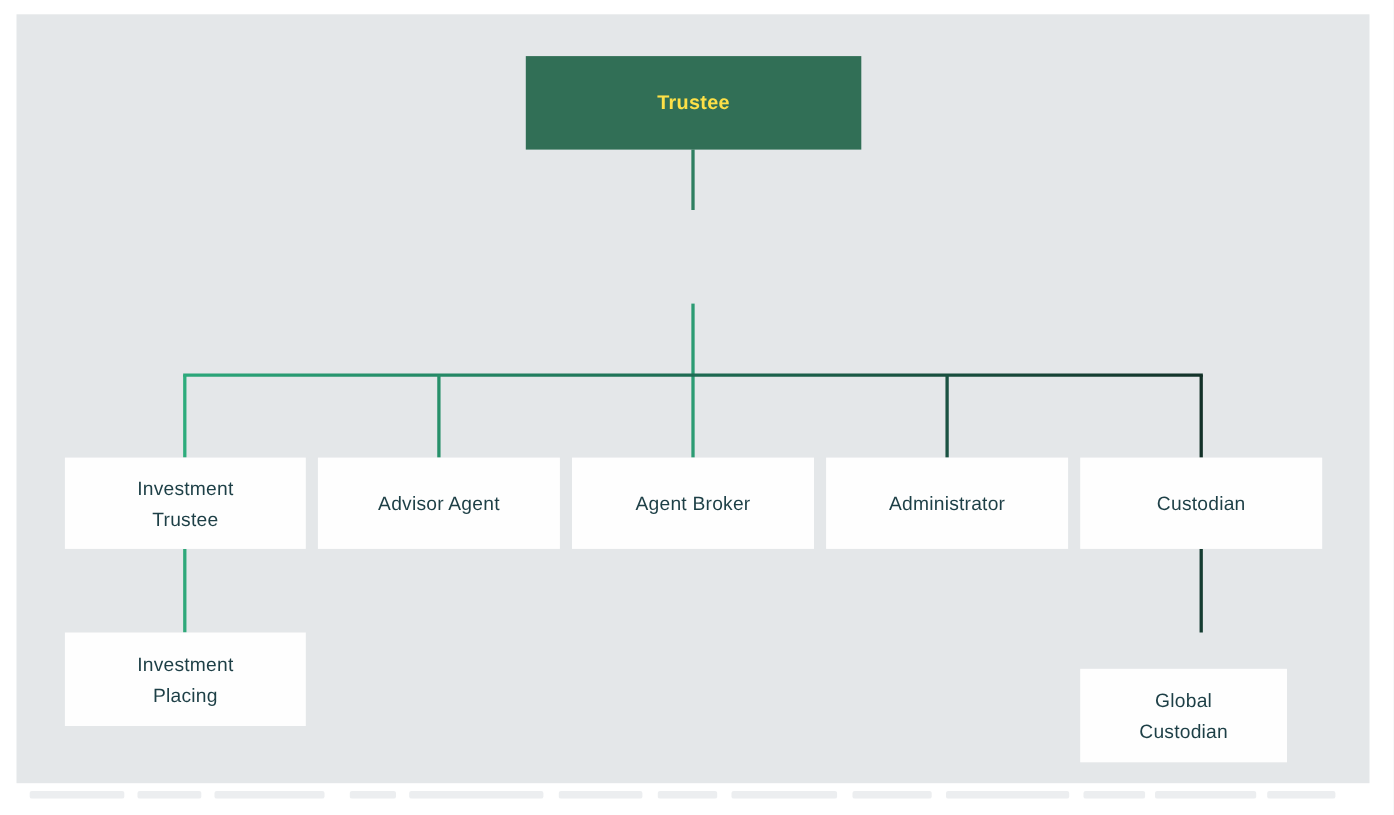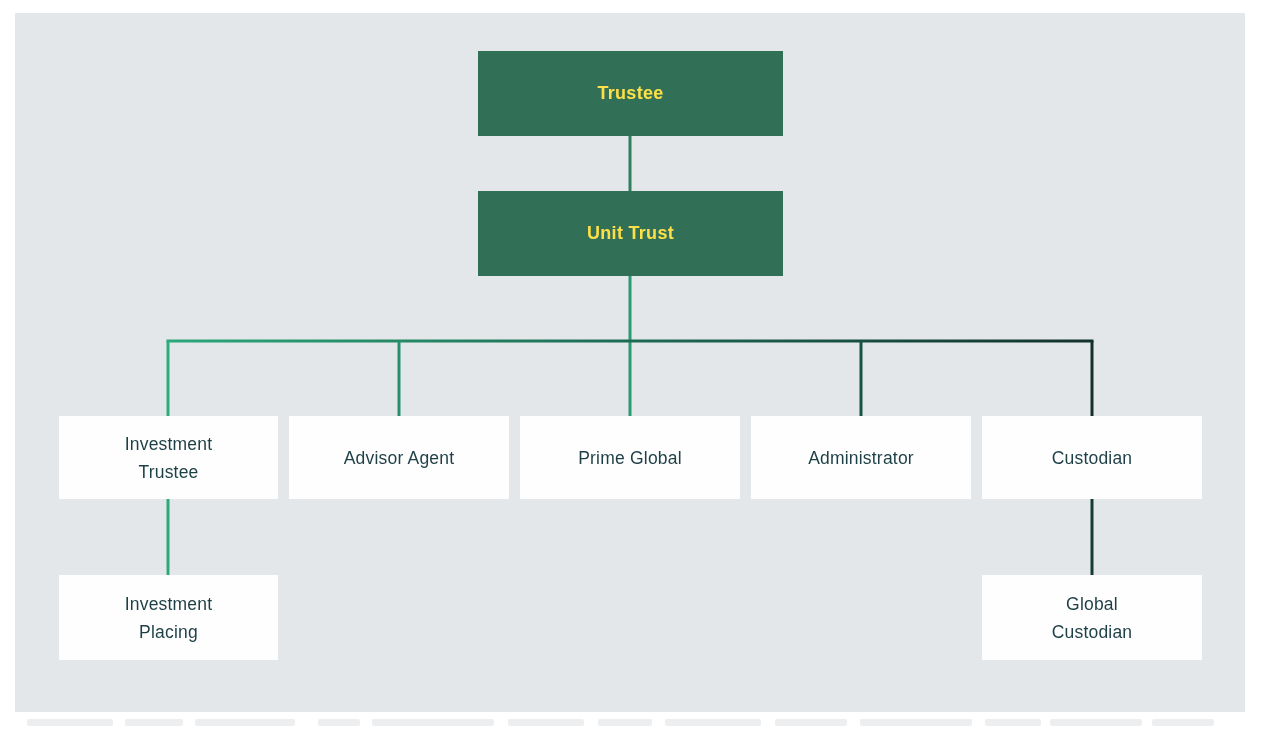--- a/index.html
+++ b/index.html
@@ -37,21 +37,21 @@
   .node .line{display:block;}
   #node-trustee{left:463px;top:38px;width:305px;height:85px;}
   #node-unit-trust{left:463px;top:178px;width:305px;height:85px;}
   .row3{top:403px;height:83px;}
   #node-investment-manager{left:44px;width:219px;}
   #node-placing-agent{left:274px;width:220px;}
   #node-prime-broker{left:505px;width:220px;}
   #node-administrator{left:736px;width:220px;text-align:center;}
   #node-custodian{left:967px;width:220px;}
   #node-investment-advisor{left:44px;top:562px;width:219px;height:85px;}
-  #node-global-custodian{left:967px;top:562px;width:220px;height:85px;justify-content:center;}
+  #node-global-custodian{left:967px;top:595px;width:188px;height:85px;justify-content:center;}
   .cutoff-row{position:absolute;left:0;top:719px;width:1267px;height:8px;}
   .cut-seg{position:absolute;top:0;height:7px;background:var(--cut);border-radius:2px;}
 </style>
 </head>
 <body>
 
 <div class="panel">
 
   <svg class="connectors" viewBox="0 0 1230 699" xmlns="http://www.w3.org/2000/svg">
     <defs>
@@ -69,35 +69,32 @@
     <line x1="846" y1="328" x2="846" y2="403" stroke-width="3" stroke="#1a5242"></line>
     <line x1="1077" y1="328" x2="1077" y2="403" stroke-width="3" stroke="#133128"></line>
     <line x1="153" y1="486" x2="153" y2="562" stroke-width="3" stroke="#2fa87a"></line>
     <line x1="1077" y1="486" x2="1077" y2="562" stroke-width="3" stroke="#153c31"></line>
   </svg>
 
   <div class="node green" id="node-trustee">
     <span class="line">Trustee</span>
   </div>
 
-  <div class="node green" id="node-unit-trust">
-    <span class="line">Unit Trust</span>
-  </div>
 
   <div class="node white row3" id="node-investment-manager">
     <span class="line">Investment</span>
     <span class="line">Trustee</span>
   </div>
 
   <div class="node white row3" id="node-placing-agent">
     <span class="line">Advisor Agent</span>
   </div>
 
   <div class="node white row3" id="node-prime-broker">
-    <span class="line">Prime Global</span>
+    <span class="line">Agent Broker</span>
   </div>
 
   <div class="node white row3" id="node-administrator">
     <span class="line">Administrator</span>
   </div>
 
   <div class="node white row3" id="node-custodian">
     <span class="line">Custodian</span>
   </div>
 

